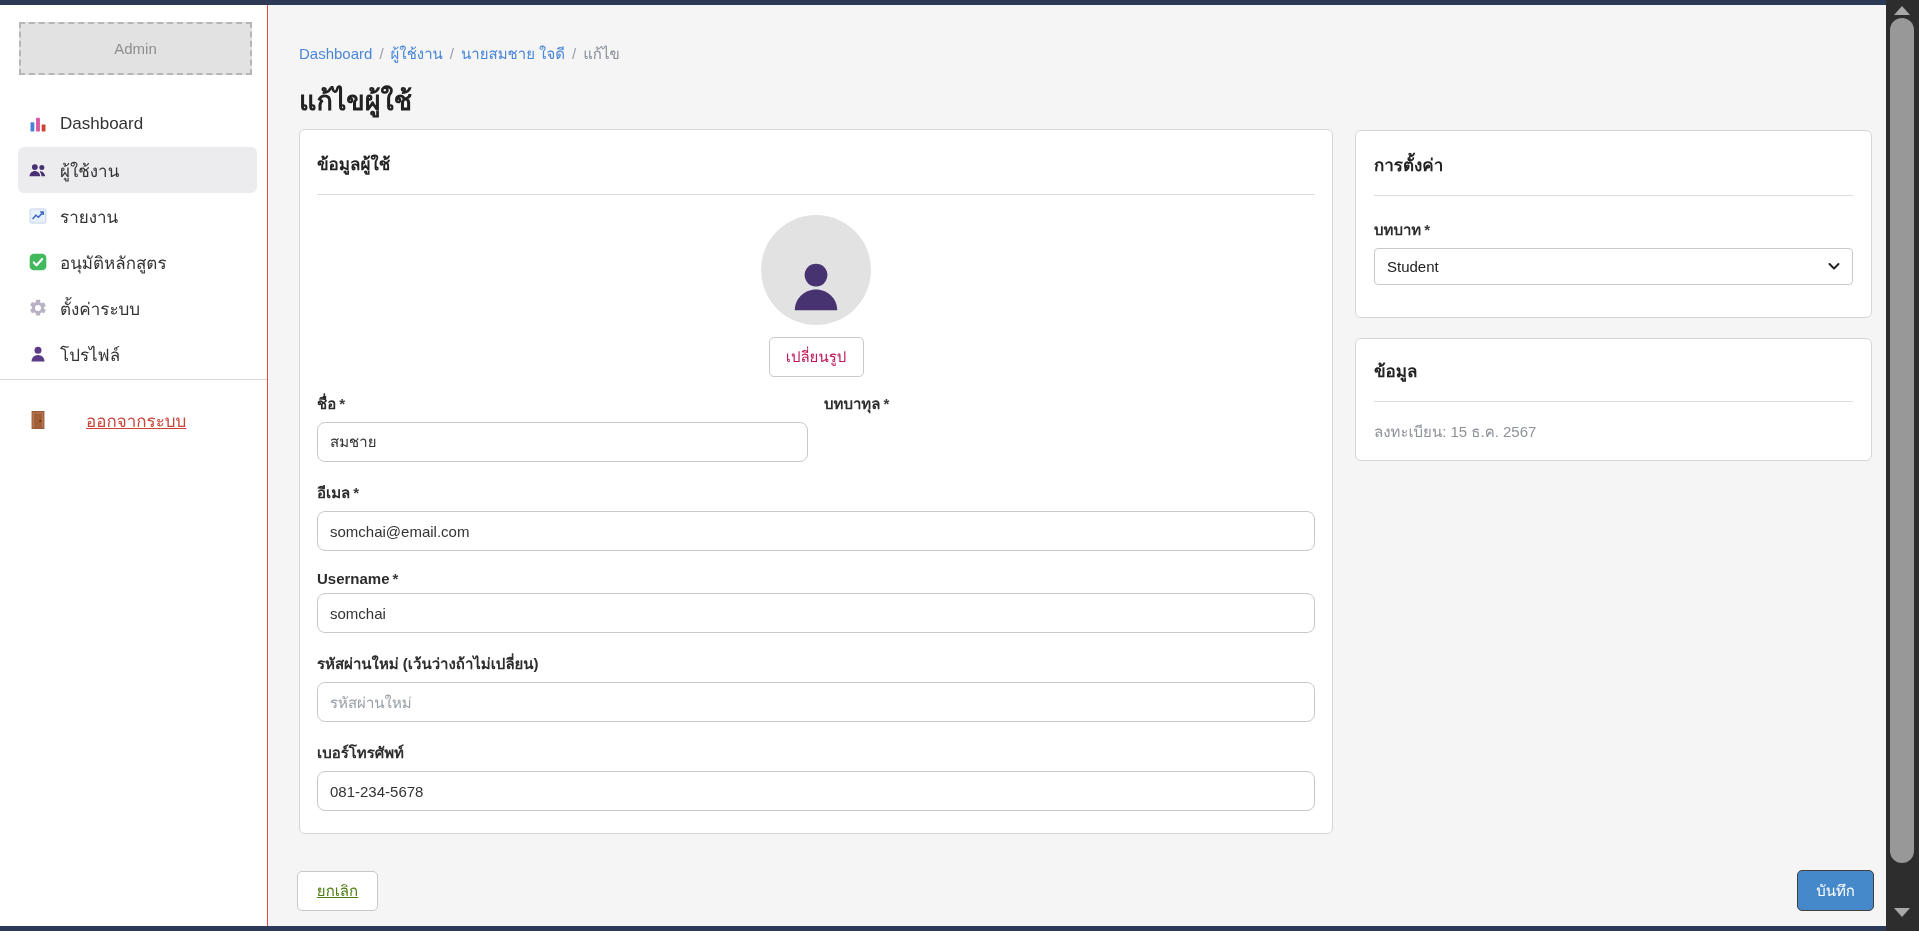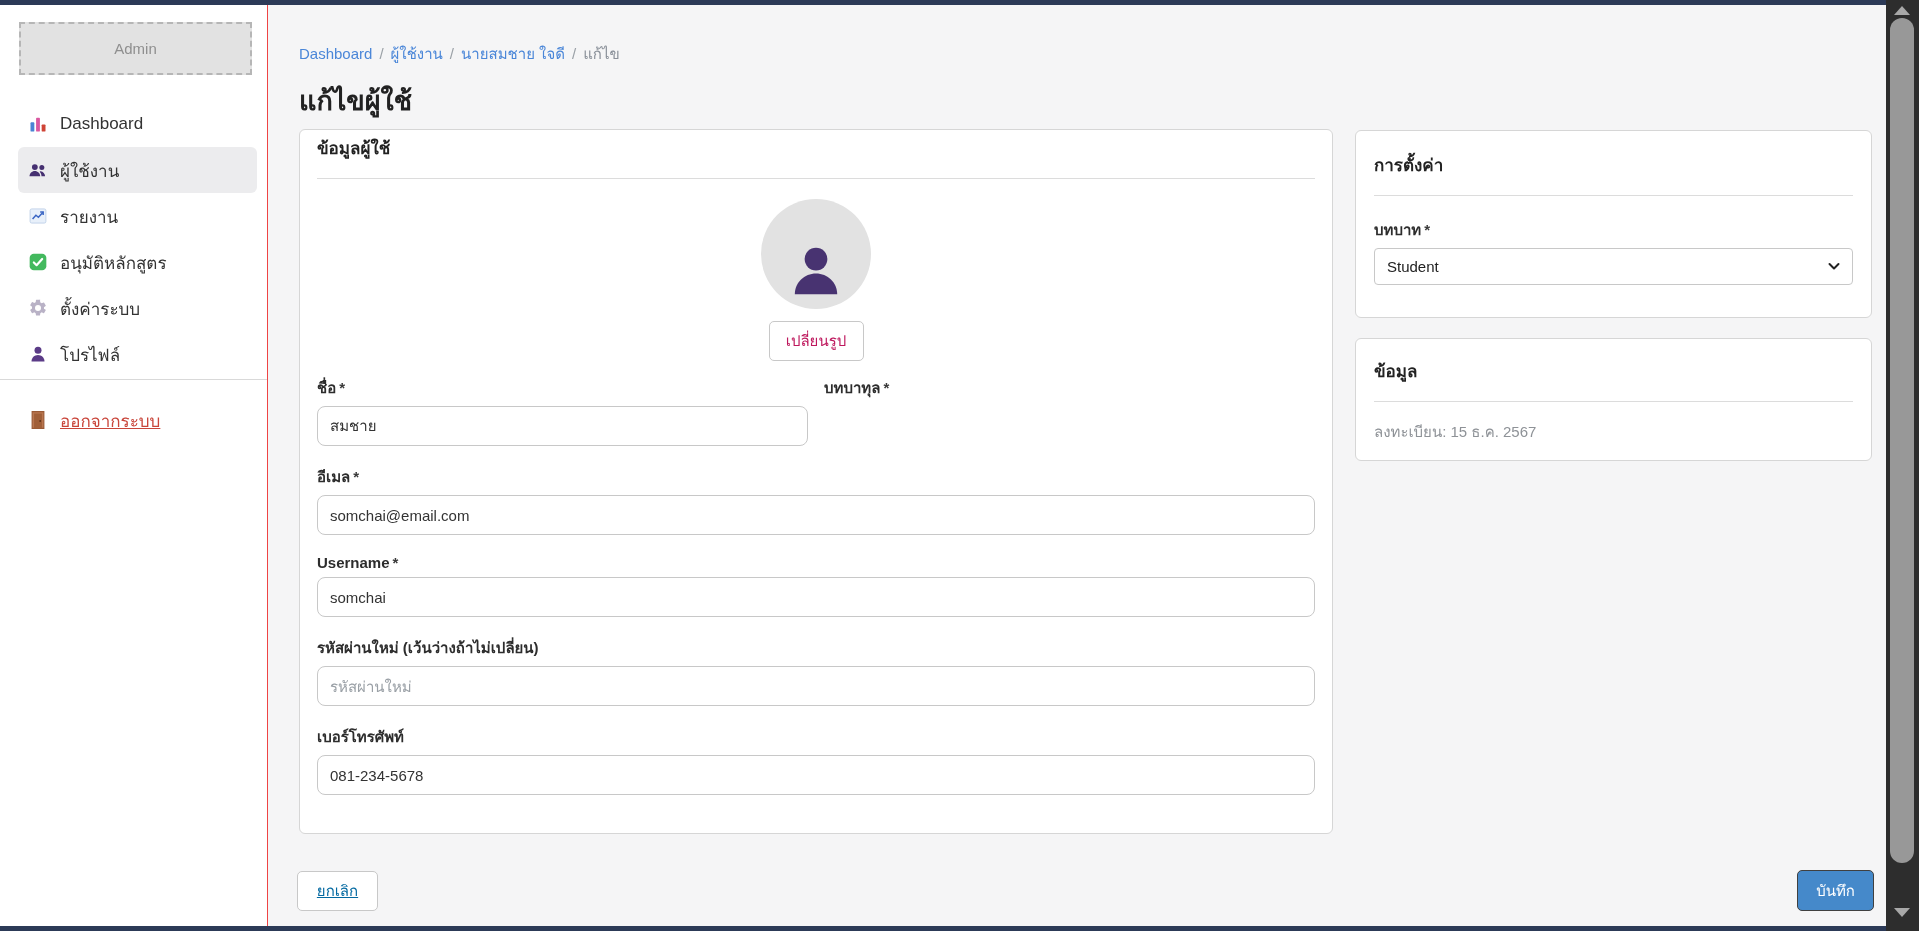--- a/index.html
+++ b/index.html
@@ -22,39 +22,39 @@
     border: 2px dashed #b6b6b6; display: flex; align-items: center; justify-content: center;
     color: #8f8f8f; font-size: 15px; }
   .menu { position: absolute; left: 0; top: 96px; width: 267px; }
   .menu-item { display: flex; align-items: center; gap: 12px; height: 46px; margin: 0 10px 0 18px;
     padding-left: 10px; border-radius: 6px; font-size: 17px; color: #333; cursor: pointer; }
   .menu-item.active { background: #ececee; }
   .menu-item svg { width: 20px; height: 20px; flex: 0 0 20px; }
   .side-divider { border: 0; border-top: 1px solid #d9d9d9; margin: 2px 0 0 0; }
   .logout-item { display: flex; align-items: center; gap: 12px; height: 46px; margin: 17px 10px 0 18px;
     padding-left: 10px; font-size: 17px; color: #c9453a; cursor: pointer; }
-  .logout-item .label { text-decoration: underline; }
+  .logout-item .label { text-decoration: underline; margin-left: 26px; }
   .logout-item svg { width: 20px; height: 20px; }
 
   
   .content { position: absolute; left: 268px; top: 5px; width: 1618px; height: 921px; background: #f5f5f6; }
 
   .breadcrumb { position: absolute; left: 31px; top: 37px; font-size: 15px; color: #9aa0a6; }
   .breadcrumb a { color: #4a86d8; text-decoration: none; cursor: pointer; }
   .breadcrumb .sep { color: #9aa0a6; padding: 0 7px; }
   .breadcrumb .current { color: #8a9099; }
 
   .page-title { position: absolute; left: 31px; top: 74px; font-size: 27px; font-weight: bold; color: #222; }
 
   .card { position: absolute; background: #fff; border: 1px solid #d6d6d6; border-radius: 6px; }
   .card h2 { font-size: 17px; font-weight: bold; color: #222; }
   .card hr { border: 0; border-top: 1px solid #dcdcdc; }
 
   .main-card { left: 31px; top: 124px; width: 1034px; height: 705px; padding: 0 17px; }
-  .main-card h2 { margin-top: 4px; font-family: Liberation Serif, serif; }
+  .main-card h2 { margin-top: 20px; font-family: Liberation Serif, serif; }
   .main-card hr { margin-top: 17px; }
 
   .avatar { width: 110px; height: 110px; border-radius: 50%; background: #e2e2e2; margin: 20px auto 0;
     display: flex; align-items: flex-end; justify-content: center; overflow: hidden; }
   .avatar svg { width: 62px; height: 62px; margin-bottom: 7px; }
   .change-photo { display: block; margin: 12px auto 0; width: 95px; height: 40px; background: #fff;
     border: 1px solid #c8c8c8; border-radius: 5px; font-size: 15px; color: #be185d; cursor: pointer;
     font-family: inherit; }
 
   .form-row { display: flex; gap: 16px; margin-top: 15px; }
@@ -75,21 +75,21 @@
     padding: 0 30px 0 12px; font-size: 15px; color: #222; background: #fff; appearance: none;
     -webkit-appearance: none; font-family: inherit; cursor: pointer; }
   .select-chevron { position: absolute; right: 12px; top: 11px; pointer-events: none; }
 
   .info-card { left: 1087px; top: 333px; width: 517px; height: 123px; padding: 0 18px; }
   .info-card h2 { margin-top: 18px; }
   .info-card hr { margin-top: 17px; }
   .registered { margin-top: 18px; font-size: 15px; color: #8e9297; }
 
   .cancel-btn { position: absolute; left: 29px; top: 866px; width: 81px; height: 40px; background: #fff;
-    border: 1px solid #c8c8c8; border-radius: 5px; font-size: 15px; color: #0369a1;
+    border: 1px solid #c8c8c8; border-radius: 5px; font-size: 15px; color: #4d7c0f;
     text-decoration: underline; cursor: pointer; font-family: inherit; }
   .save-btn { position: absolute; left: 1529px; top: 865px; width: 77px; height: 41px; background: #4589ca;
     border: 1px solid #404040; border-radius: 5px; font-size: 15px; color: #fff; cursor: pointer;
     font-family: inherit; }
 </style>
 </head>
 <body>
 
 <div class="topbar"></div>
 

